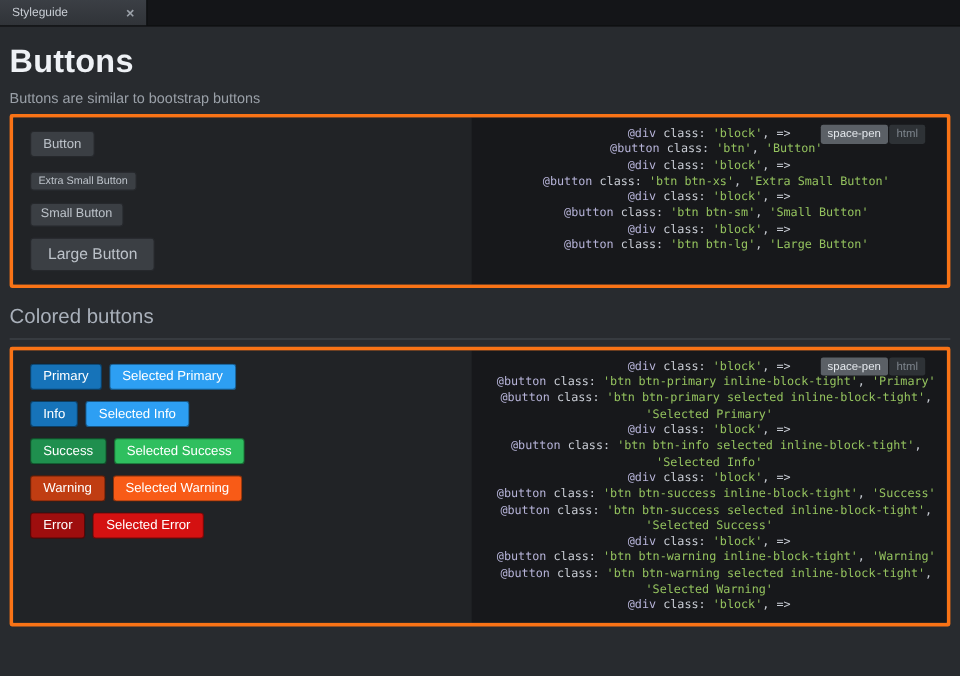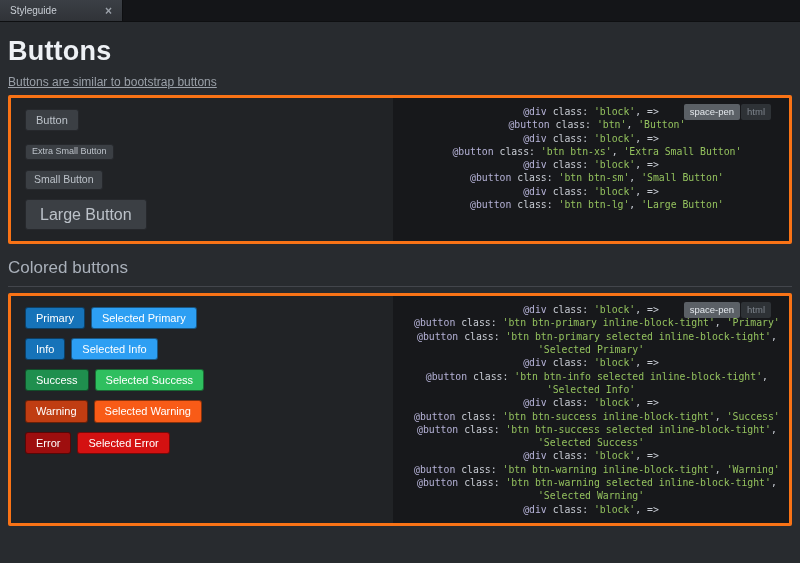--- a/index.html
+++ b/index.html
@@ -29,21 +29,21 @@
     color: #9ba1a9; font-size: 12px; font-weight: bold; line-height: 1;
     padding: 1px 3px; border-radius: 2px; cursor: pointer;
   }
 
   
   .content { padding: 8px 8px 0 8px; }
   .page-title {
     margin: 6px 0 8px; font-size: 27px; font-weight: bold;
     color: var(--heading-text); letter-spacing: 0.2px;
   }
-  .page-subtitle { margin: 0 0 6px; font-size: 12px; color: var(--muted-text); text-decoration: underline; }
+  .page-subtitle { margin: 0 0 6px; font-size: 12px; color: var(--muted-text); }
 
   .section-heading {
     margin: 14px 0 0; padding-bottom: 8px;
     font-size: 17px; font-weight: normal; color: var(--section-text);
     border-bottom: 1px solid var(--section-border);
   }
 
   .example {
     display: flex; margin-top: 6px;
     border: 3px solid #f97316; border-radius: 2px; overflow: hidden;
@@ -64,21 +64,21 @@
   .block:last-child { margin-bottom: 0; }
   .btn {
     display: inline-block; margin-right: 6px; cursor: pointer;
     background: var(--btn-default-bg); color: var(--btn-default-text);
     border: 1px solid var(--btn-border); border-radius: 3px;
     font-family: "Liberation Sans", sans-serif;
     font-size: 11px; padding: 4px 10px; line-height: 1.1;
   }
   .btn-xs { font-size: 9px;  padding: 2px 6px; }
   .btn-sm { font-size: 10.5px; padding: 3px 8px; }
-  .btn-lg { font-size: 16px; padding: 6px 14px; }
+  .btn-lg { font-size: 13px; padding: 6px 14px; }
   .btn-colored { color: #ffffff; border-color: rgba(0,0,0,0.45); }
   .btn-primary            { background: var(--primary); }
   .btn-primary.selected   { background: var(--primary-selected); }
   .btn-info               { background: var(--info); }
   .btn-info.selected      { background: var(--info-selected); }
   .btn-success            { background: var(--success); }
   .btn-success.selected   { background: var(--success-selected); }
   .btn-warning            { background: var(--warning); }
   .btn-warning.selected   { background: var(--warning-selected); }
   .btn-error              { background: var(--error); }

